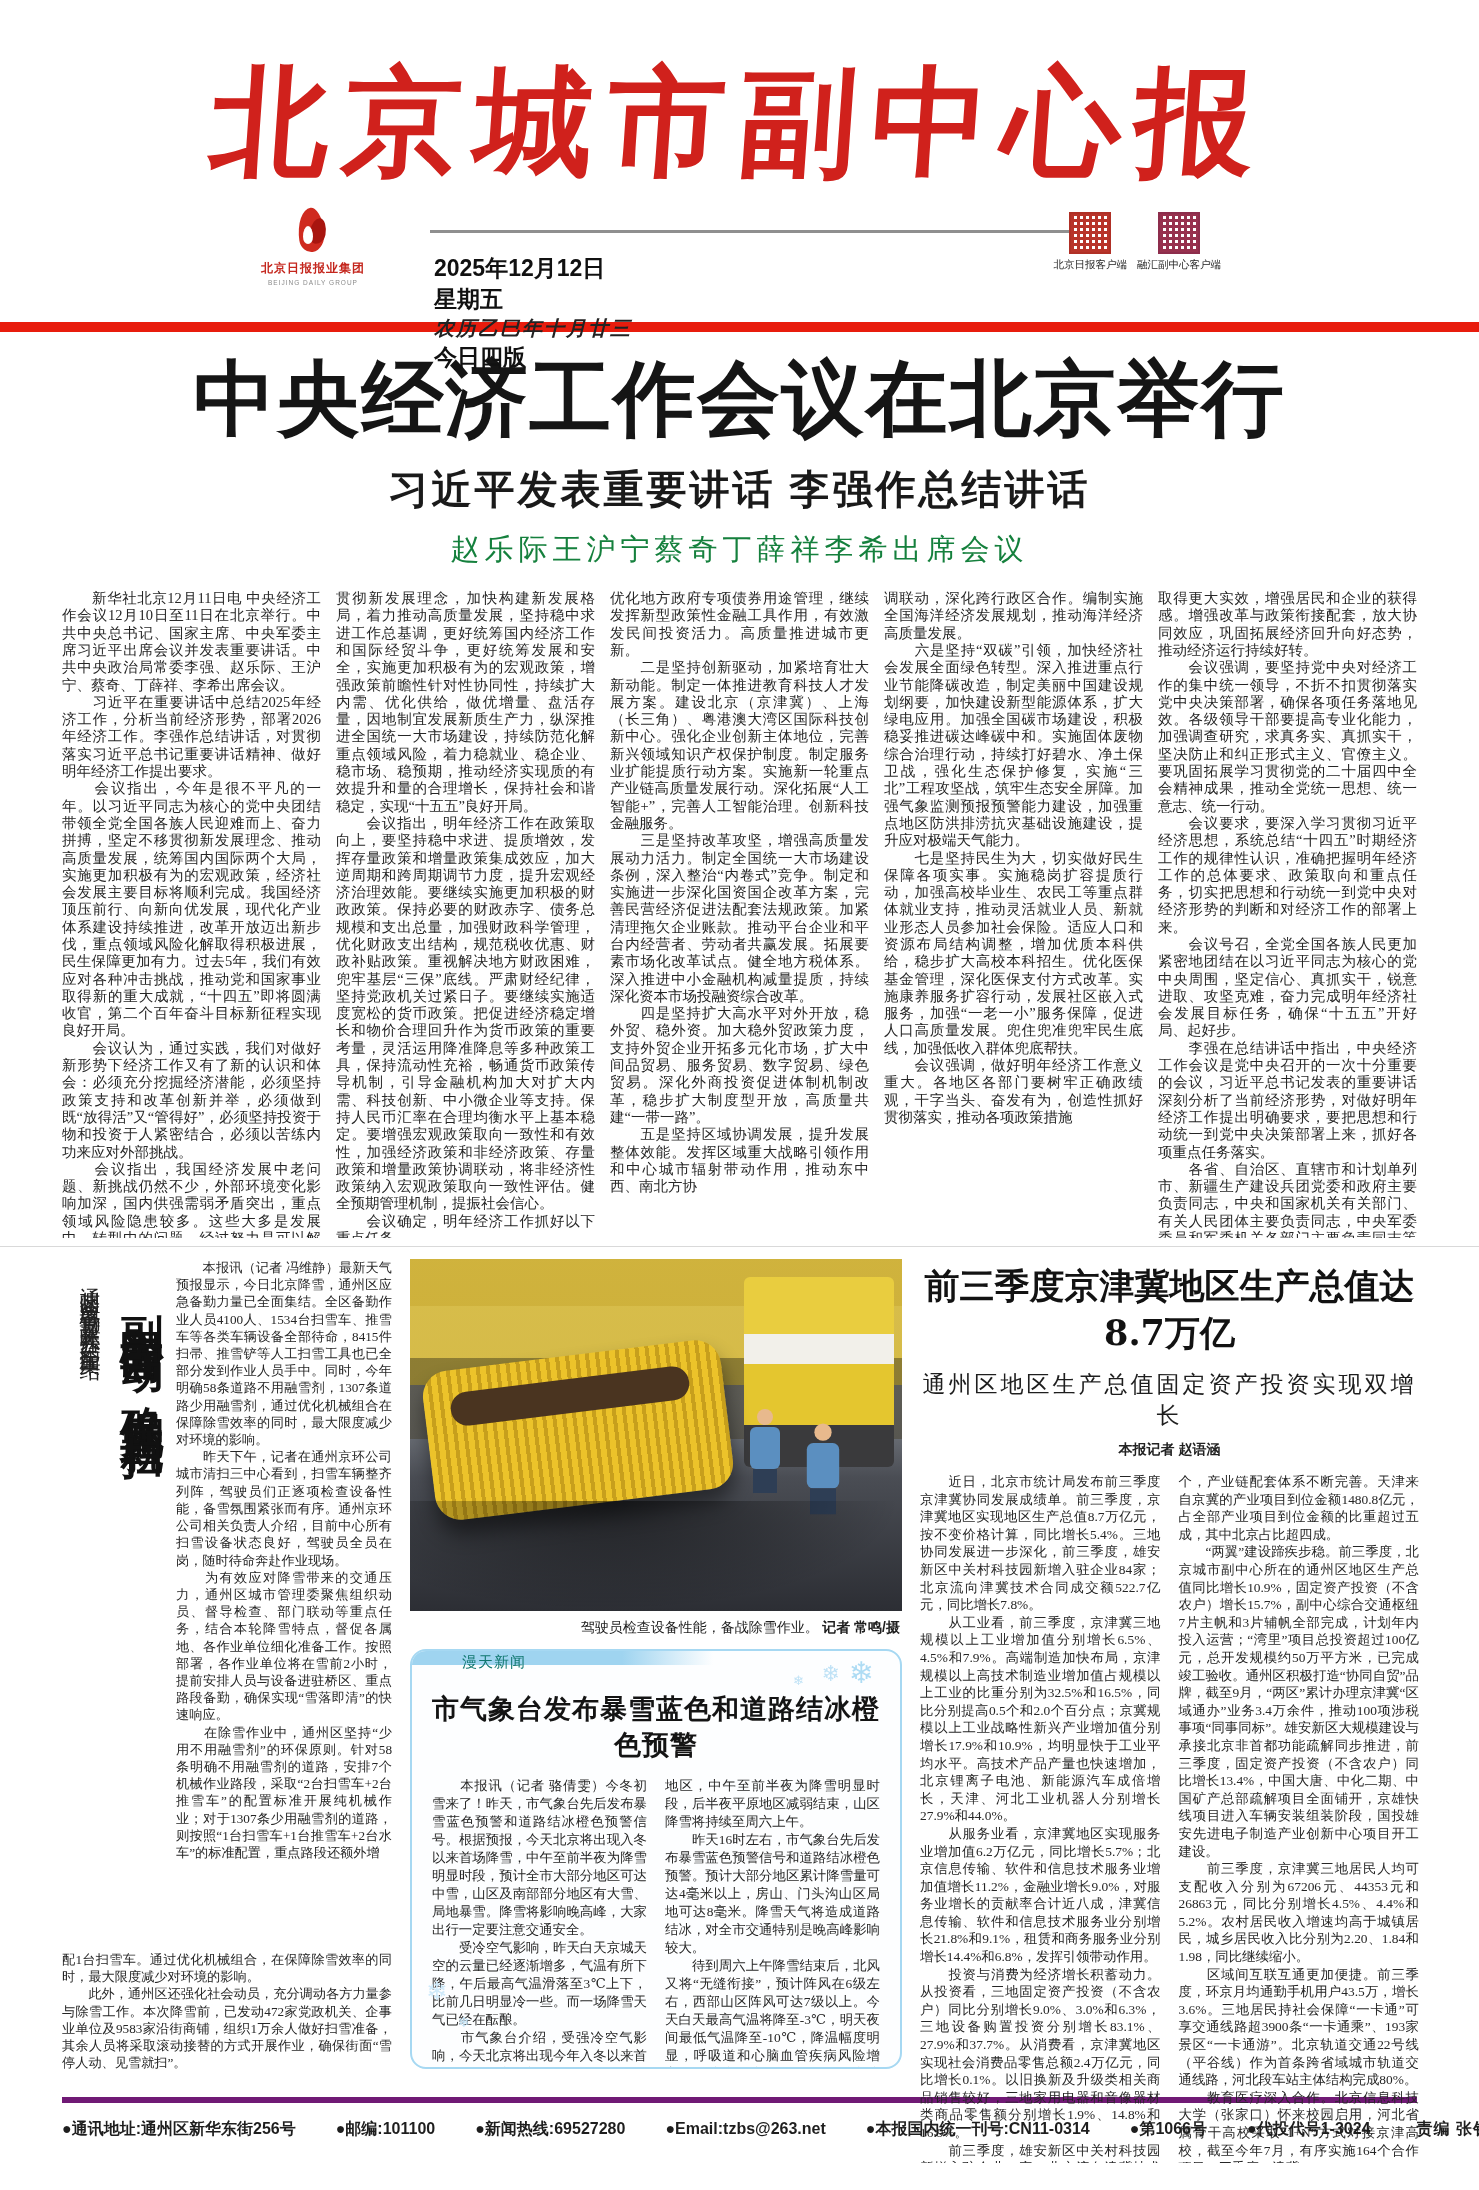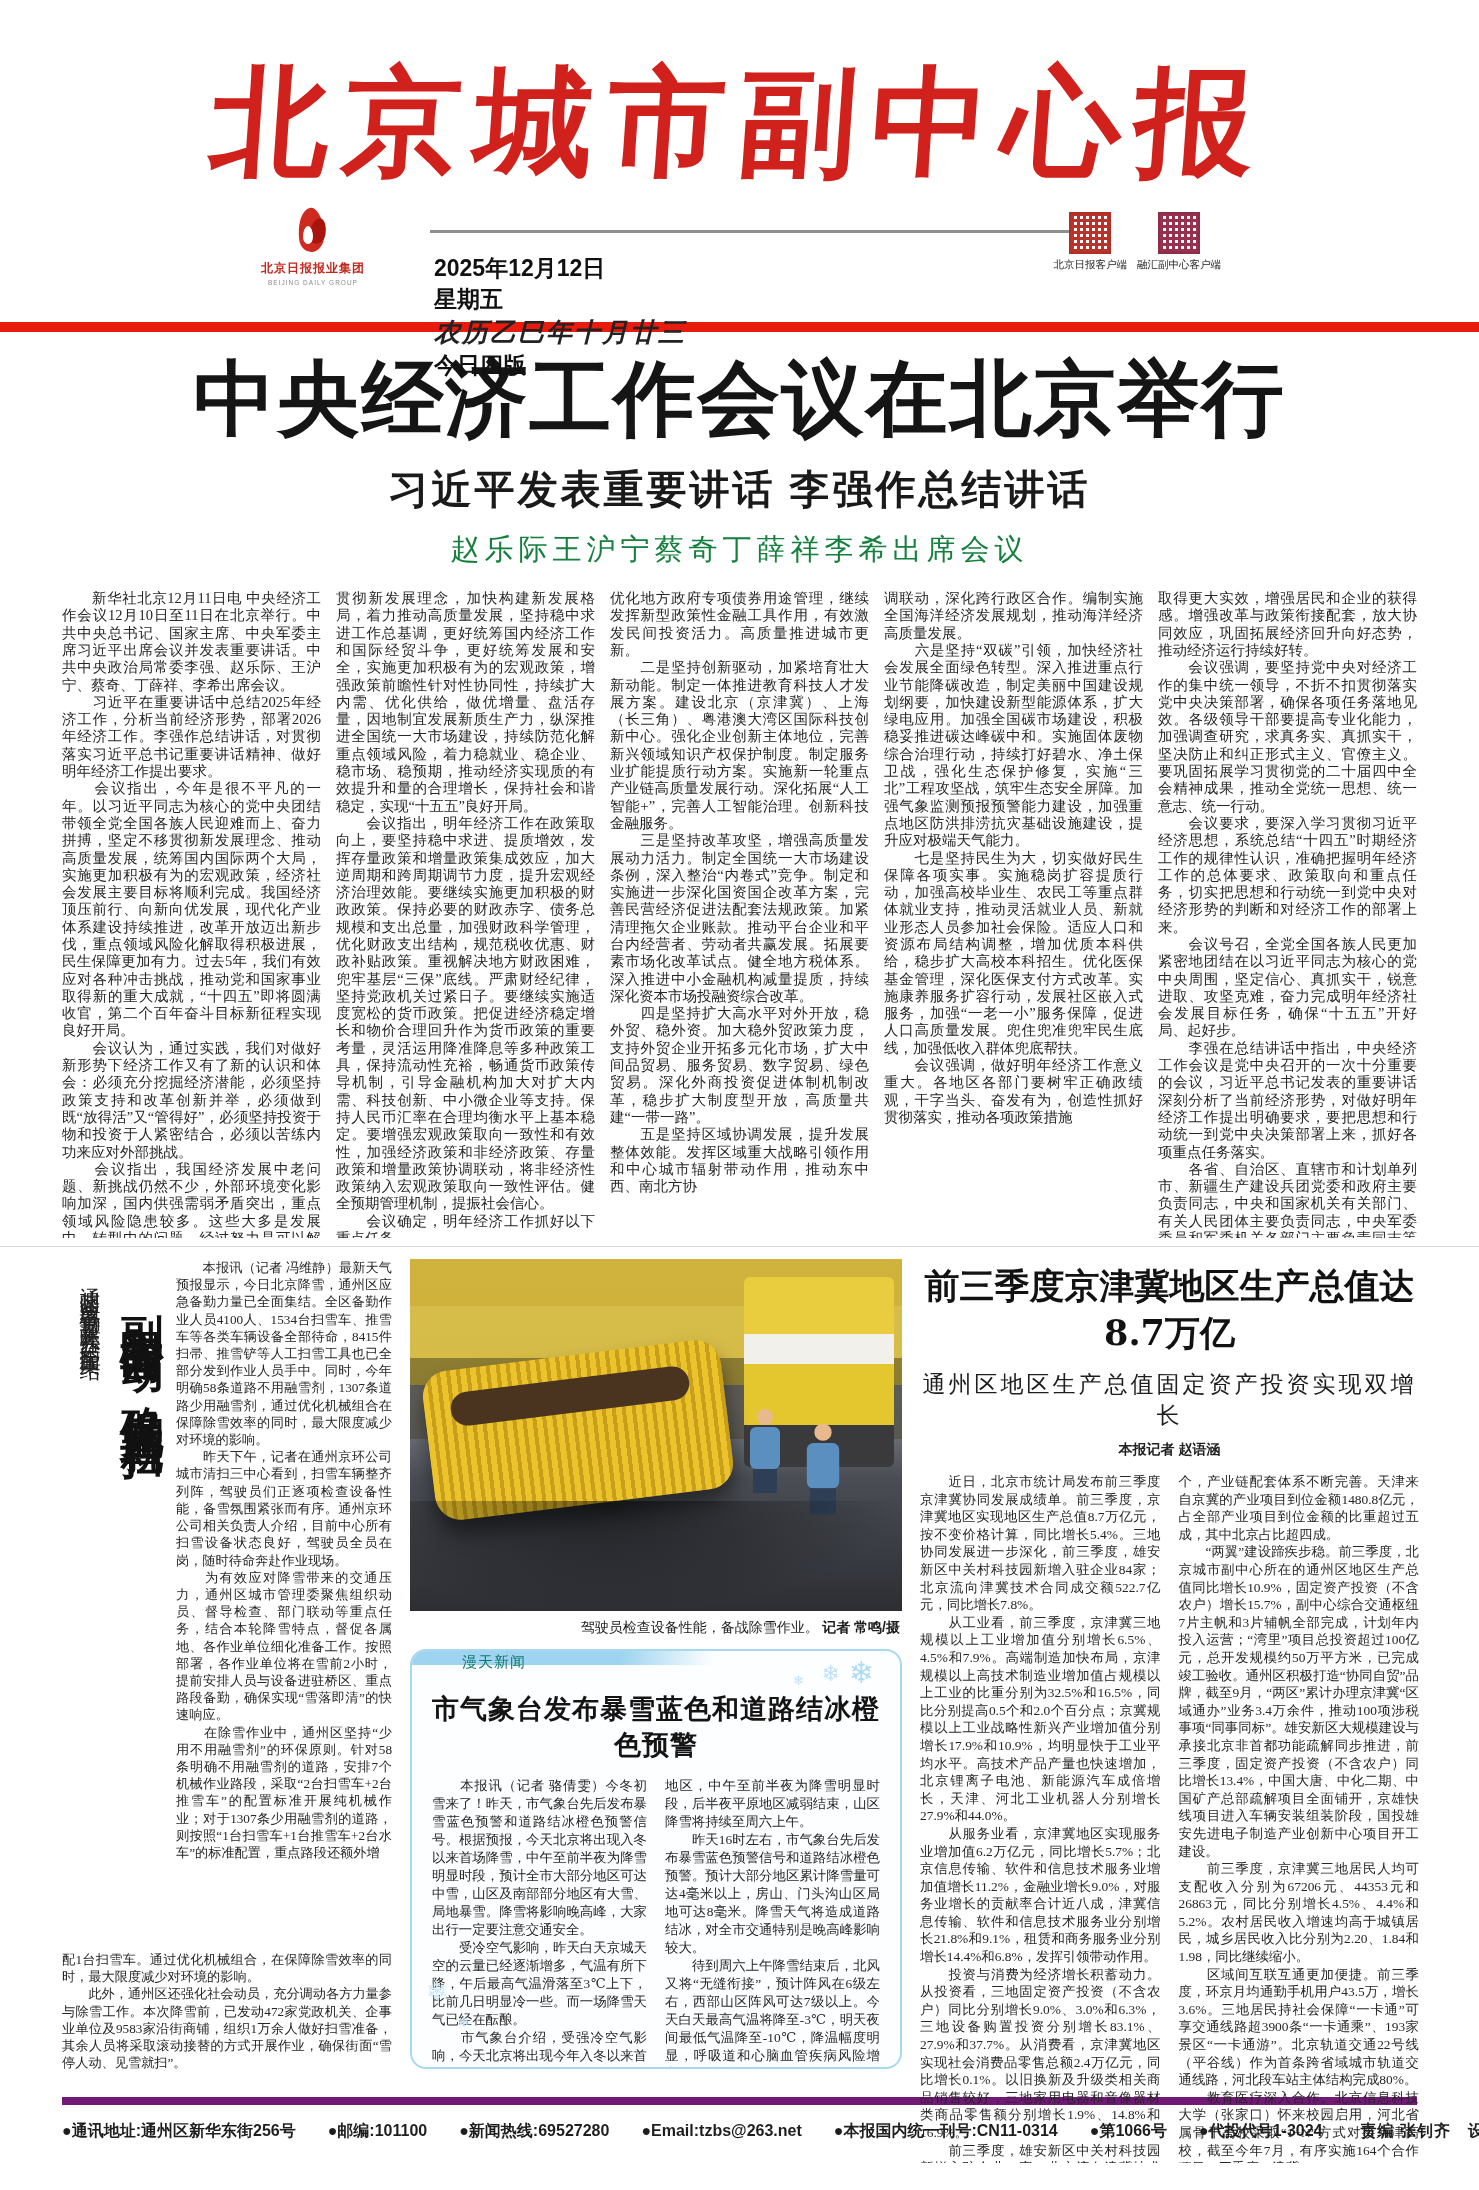--- a/index.html
+++ b/index.html
@@ -28,21 +28,21 @@
     background:#ffffff; border-radius:50%/60% 60% 40% 40%; }
   .brand-name { font-size:12px; font-weight:bold; color:#c4261d; letter-spacing:1px; white-space:nowrap;
     font-family:"Liberation Sans","DejaVu Sans",sans-serif; }
   .brand-en { font-size:6.5px; color:#8a8a8a; letter-spacing:1px; margin-top:2px;
     font-family:"Liberation Sans","DejaVu Sans",sans-serif; }
   .datecenter { position:absolute; left:430px; right:392px; top:24px; }
   .daterule { height:3px; background:#8f8f8f; margin-bottom:20px; }
   .daterow { display:flex; justify-content:space-between; align-items:baseline; padding:0 4px;flex-direction:column; }
   .d-solar,.d-edition { font-size:23px; font-weight:bold; font-family:"Liberation Sans","DejaVu Sans",sans-serif; color:#111; }
   .d-week { font-size:23px; font-weight:bold; font-family:"Liberation Sans","DejaVu Sans",sans-serif; color:#111; }
-  .d-lunar { font-size:26px; font-style:italic; font-weight:bold; color:#222; letter-spacing:2px; }
+  .d-lunar { font-size:20px; font-style:italic; font-weight:bold; color:#222; letter-spacing:2px; }
   .qrwrap { position:absolute; right:258px; top:6px; display:flex; gap:10px; }
   .qritem { text-align:center; }
   .qr {
     width:42px; height:42px; margin:0 auto; border:2px solid #b03026; background:#fff;
     background-image:
       repeating-linear-gradient(0deg,#b8342a 0 3px,rgba(255,255,255,0) 3px 6px),
       repeating-linear-gradient(90deg,#b8342a 0 3px,#ffffff 3px 6px);
   }
   .qr.alt { border-color:#8d2d4c;
     background-image:
@@ -139,22 +139,22 @@
   .econ-headline {
     text-align:center; font-size:35px; font-weight:900; color:#121212; letter-spacing:0;
     font-family:"DejaVu Serif","Liberation Serif",serif; margin-top:4px;
   }
   .econ-sub { text-align:center; font-size:23px; font-weight:400; letter-spacing:3px; color:#1e1e1e; margin-top:12px; }
   .econ-byline { text-align:center; font-size:14px; font-weight:bold; margin-top:10px; color:#222;
     font-family:"Liberation Sans","DejaVu Sans",sans-serif; }
   .econ-cols { display:flex; gap:18px; margin-top:14px; height:690px; overflow:hidden; }
   .econ-col { flex:1; font-size:13.4px; line-height:17.6px; text-align:justify; white-space:pre-line; color:#262626; }
   
-  .footer { margin:16px 62px 0; border-top:8px solid #701a75; padding-top:16px;
-    display:flex; gap:32px; align-items:baseline; white-space:nowrap; }
+  .footer { margin:16px 62px 0; border-top:6px solid #701a75; padding-top:16px;
+    display:flex; gap:40px; align-items:baseline; white-space:nowrap; }
   .footer span { font-size:16px; font-weight:bold; color:#1e1e1e;
     font-family:"Liberation Sans","DejaVu Sans",sans-serif; }
   .footer .credits { margin-left:6px; letter-spacing:1px; }
 </style>
 </head>
 <body>
 
 <div class="page">
 
   <h1 class="masthead">北京城市副中心报</h1>

